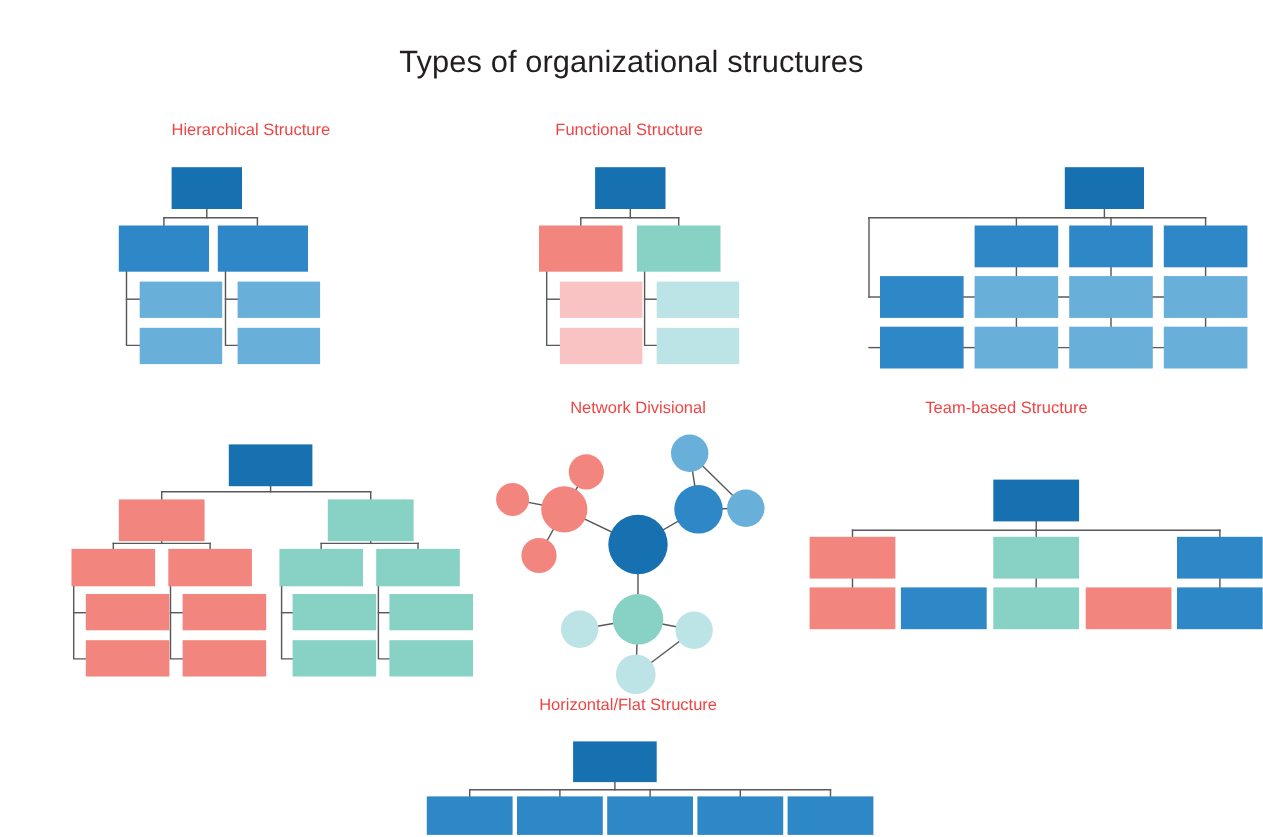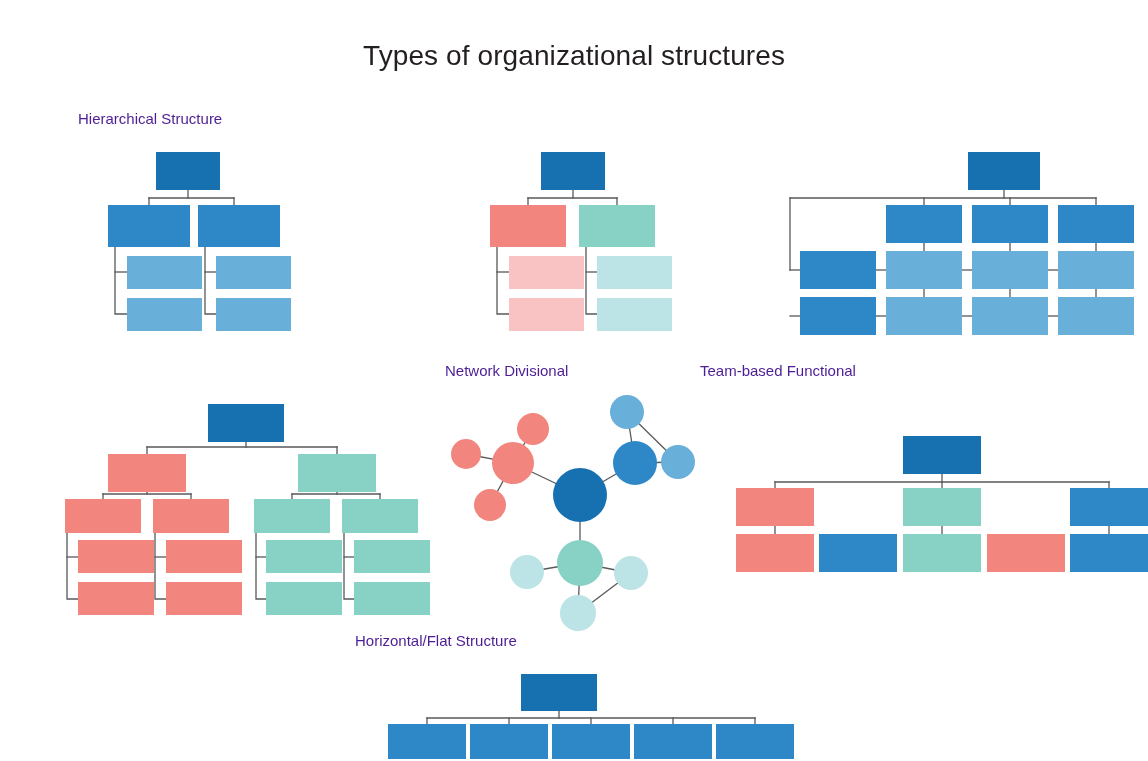--- a/index.html
+++ b/index.html
@@ -7,22 +7,22 @@
     width:1148px;height:761px;position:relative;overflow:hidden;
     font-family:"Liberation Sans","DejaVu Sans",sans-serif;
     color:#231f20;
   }
   #page-title{
     position:absolute;left:0;top:26px;width:1148px;text-align:center;
     font-size:28px;font-weight:400;color:#231f20;letter-spacing:.1px;margin-top:14px;
   }
   .panel{position:absolute;}
   .panel-title{
-    position:absolute;left:0;top:0;width:100%;
-    font-size:15px;font-weight:400;color:#4c1d95;white-space:nowrap;
+    position:absolute;left:0;top:0;width:100%;text-align:center;
+    font-size:15px;font-weight:400;color:#ef4444;white-space:nowrap;
   }
   .panel svg{position:absolute;left:0;top:0;overflow:visible;}
   .node-rect{stroke:none;}
   .link{stroke:#58595b;stroke-width:1.3;fill:none;stroke-linecap:square;}
 </style>
 </head>
 <body style="background: rgb(255, 255, 255);">
 
 <div id="page-title">Types of organizational structures</div>
 
@@ -45,20 +45,21 @@
       <rect class="node-rect" x="95" y="95" width="82" height="42" fill="#2e88c7"></rect>
       <rect class="node-rect" x="24" y="146" width="75" height="33" fill="#68afd9"></rect>
       <rect class="node-rect" x="24" y="188" width="75" height="33" fill="#68afd9"></rect>
       <rect class="node-rect" x="113" y="146" width="75" height="33" fill="#68afd9"></rect>
       <rect class="node-rect" x="113" y="188" width="75" height="33" fill="#68afd9"></rect>
     </g>
   </svg>
 </div>
 
 <div class="panel" style="left:432px; top:110px; width:280px; height:230px;">
+  <div class="panel-title">Functional Structure</div>
   <svg width="280" height="230" viewBox="0 0 280 230" style="top:0;left:52px;">
     <g>
       <path class="link" d="M89 80 V88"></path>
       <path class="link" d="M44 88 H133"></path>
       <path class="link" d="M44 88 V95"></path>
       <path class="link" d="M133 88 V95"></path>
       <path class="link" d="M13 137 V204 H25"></path>
       <path class="link" d="M13 162 H25"></path>
       <path class="link" d="M102 137 V204 H113"></path>
       <path class="link" d="M102 162 H113"></path>
@@ -189,21 +190,21 @@
       <circle cx="233" cy="62" r="17" fill="#68afd9"></circle>
       <circle cx="135" cy="163" r="23" fill="#87d2c5"></circle>
       <circle cx="82" cy="172" r="17" fill="#bce3e5"></circle>
       <circle cx="186" cy="173" r="17" fill="#bce3e5"></circle>
       <circle cx="133" cy="213" r="18" fill="#bce3e5"></circle>
     </g>
   </svg>
 </div>
 
 <div class="panel" style="left:700px; top:362px; width:448px; height:240px;">
-  <div class="panel-title" style="width:430px;">Team-based Functional</div>
+  <div class="panel-title" style="width:430px;">Team-based Structure</div>
   <svg width="440" height="240" viewBox="0 0 440 240" style="top:0;left:18px;">
     <g>
       <path class="link" d="M224 112 V120"></path>
       <path class="link" d="M57 120 H391"></path>
       <path class="link" d="M57 120 V126"></path>
       <path class="link" d="M224 120 V126"></path>
       <path class="link" d="M391 120 V126"></path>
       <path class="link" d="M57 164 V172"></path>
       <path class="link" d="M224 164 V172"></path>
       <path class="link" d="M391 164 V172"></path>

